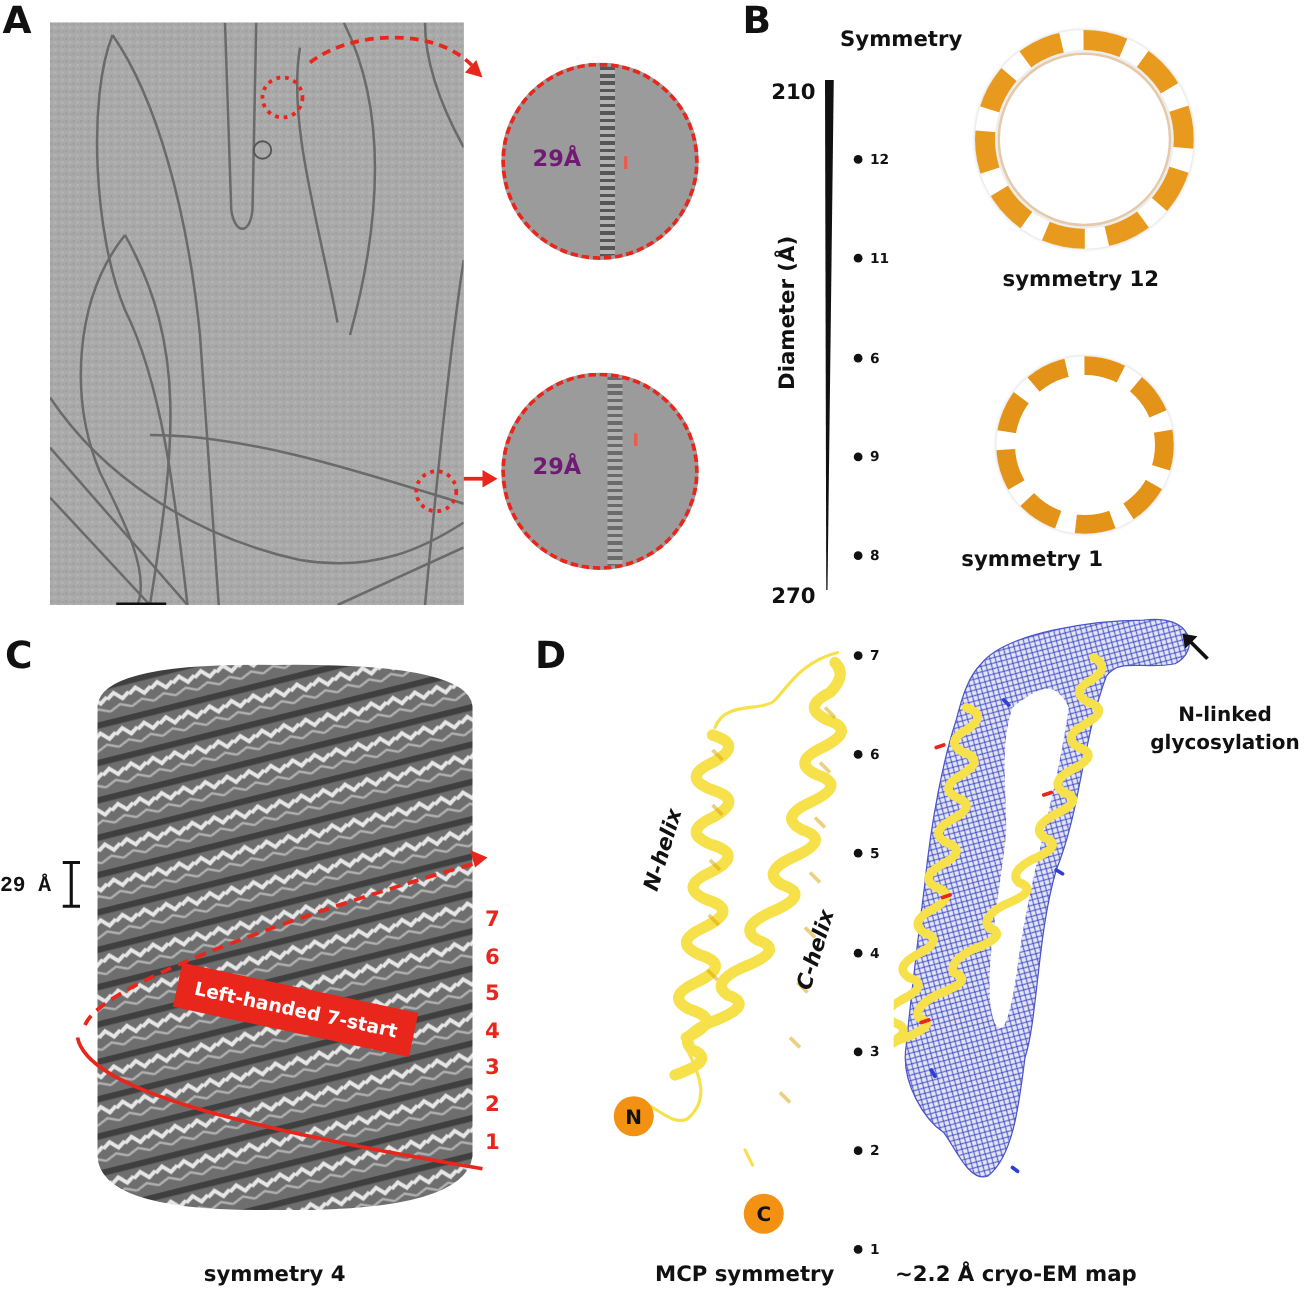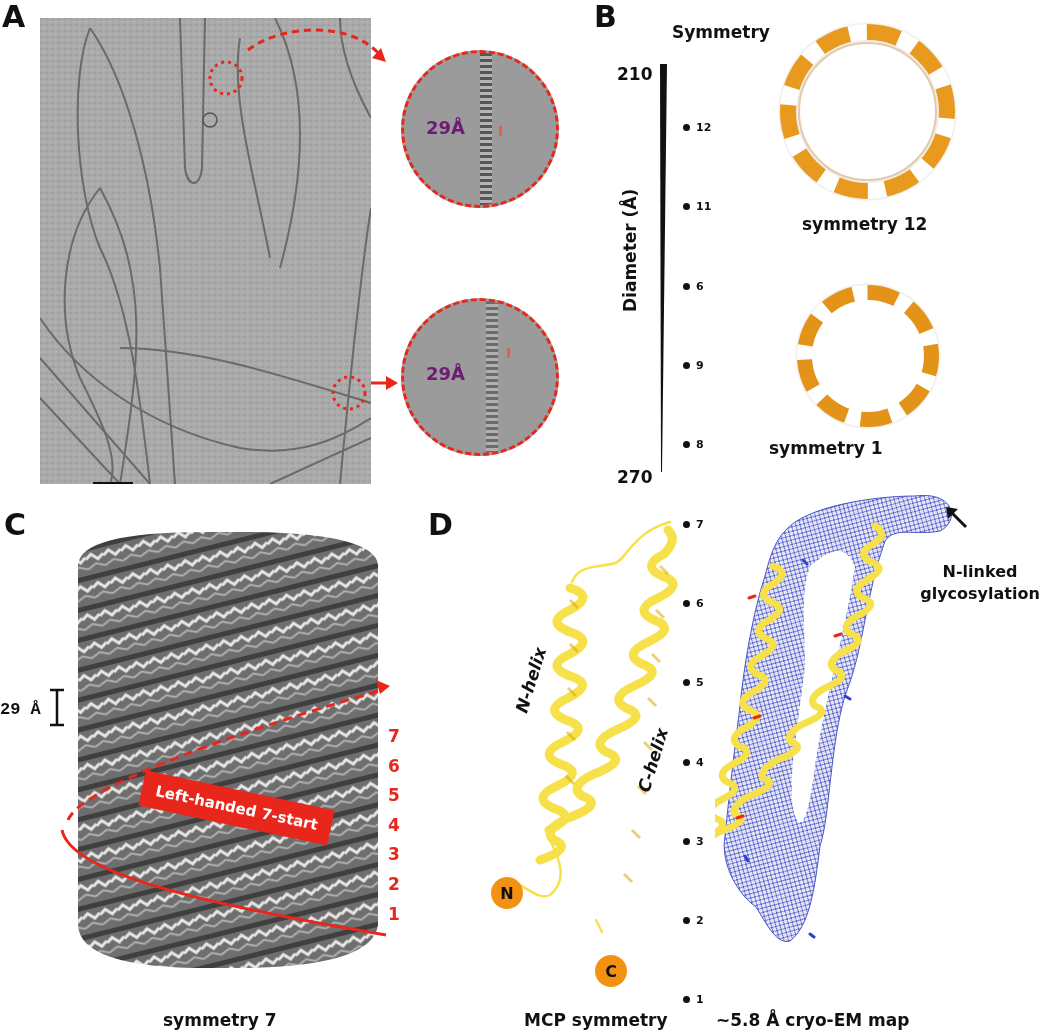--- a/index.html
+++ b/index.html
@@ -190,21 +190,21 @@
   <div>7</div>
   <div>6</div>
   <div>5</div>
   <div>4</div>
   <div>3</div>
   <div>2</div>
   <div>1</div>
 </div>
 
 <div class="lh-badge">Left-handed 7-start</div>
-<div class="caption" style="left:163px;top:1010px;">symmetry 7</div>
+<div class="caption" style="left:163px;top:1010px;">symmetry 4</div>
 
 <div class="panel-letter" style="left:428px;top:510px;">D</div>
 
 <svg class="abs" style="left:520px;top:500px;" width="200" height="460">
   <g fill="none" stroke="#f7e14a" stroke-linecap="round">
 
     <path d="M52 82 C 60 60, 90 70, 100 60 C 110 50, 120 30, 150 22" stroke-width="2.5"></path>
 
     <path d="M50 88 q 26 8 0 22 q -26 12 0 22 q 26 8 0 22 q -26 12 0 22 q 26 8 -2 22 q -26 12 -2 22 q 26 8 -3 22 q -26 12 -3 22 q 26 8 -3 22 q -26 12 -4 22 q 26 8 -4 22" stroke-width="9"></path>
 
@@ -248,13 +248,13 @@
 
 <svg class="abs" style="left:944px;top:505px;" width="30" height="30">
   <line x1="22" y1="22" x2="6" y2="6" stroke="#111" stroke-width="3"></line>
   <polygon points="2,2 14,4 4,14" fill="#111"></polygon>
 </svg>
 <div class="glyco" style="left:905px;top:561px;width:150px;">
   <div>N-linked</div>
   <div>glycosylation</div>
 </div>
 
-<div class="caption" style="left:716px;top:1010px;">~5.8 Å cryo-EM map</div>
+<div class="caption" style="left:716px;top:1010px;">~2.2 Å cryo-EM map</div>
 
 </body></html>

